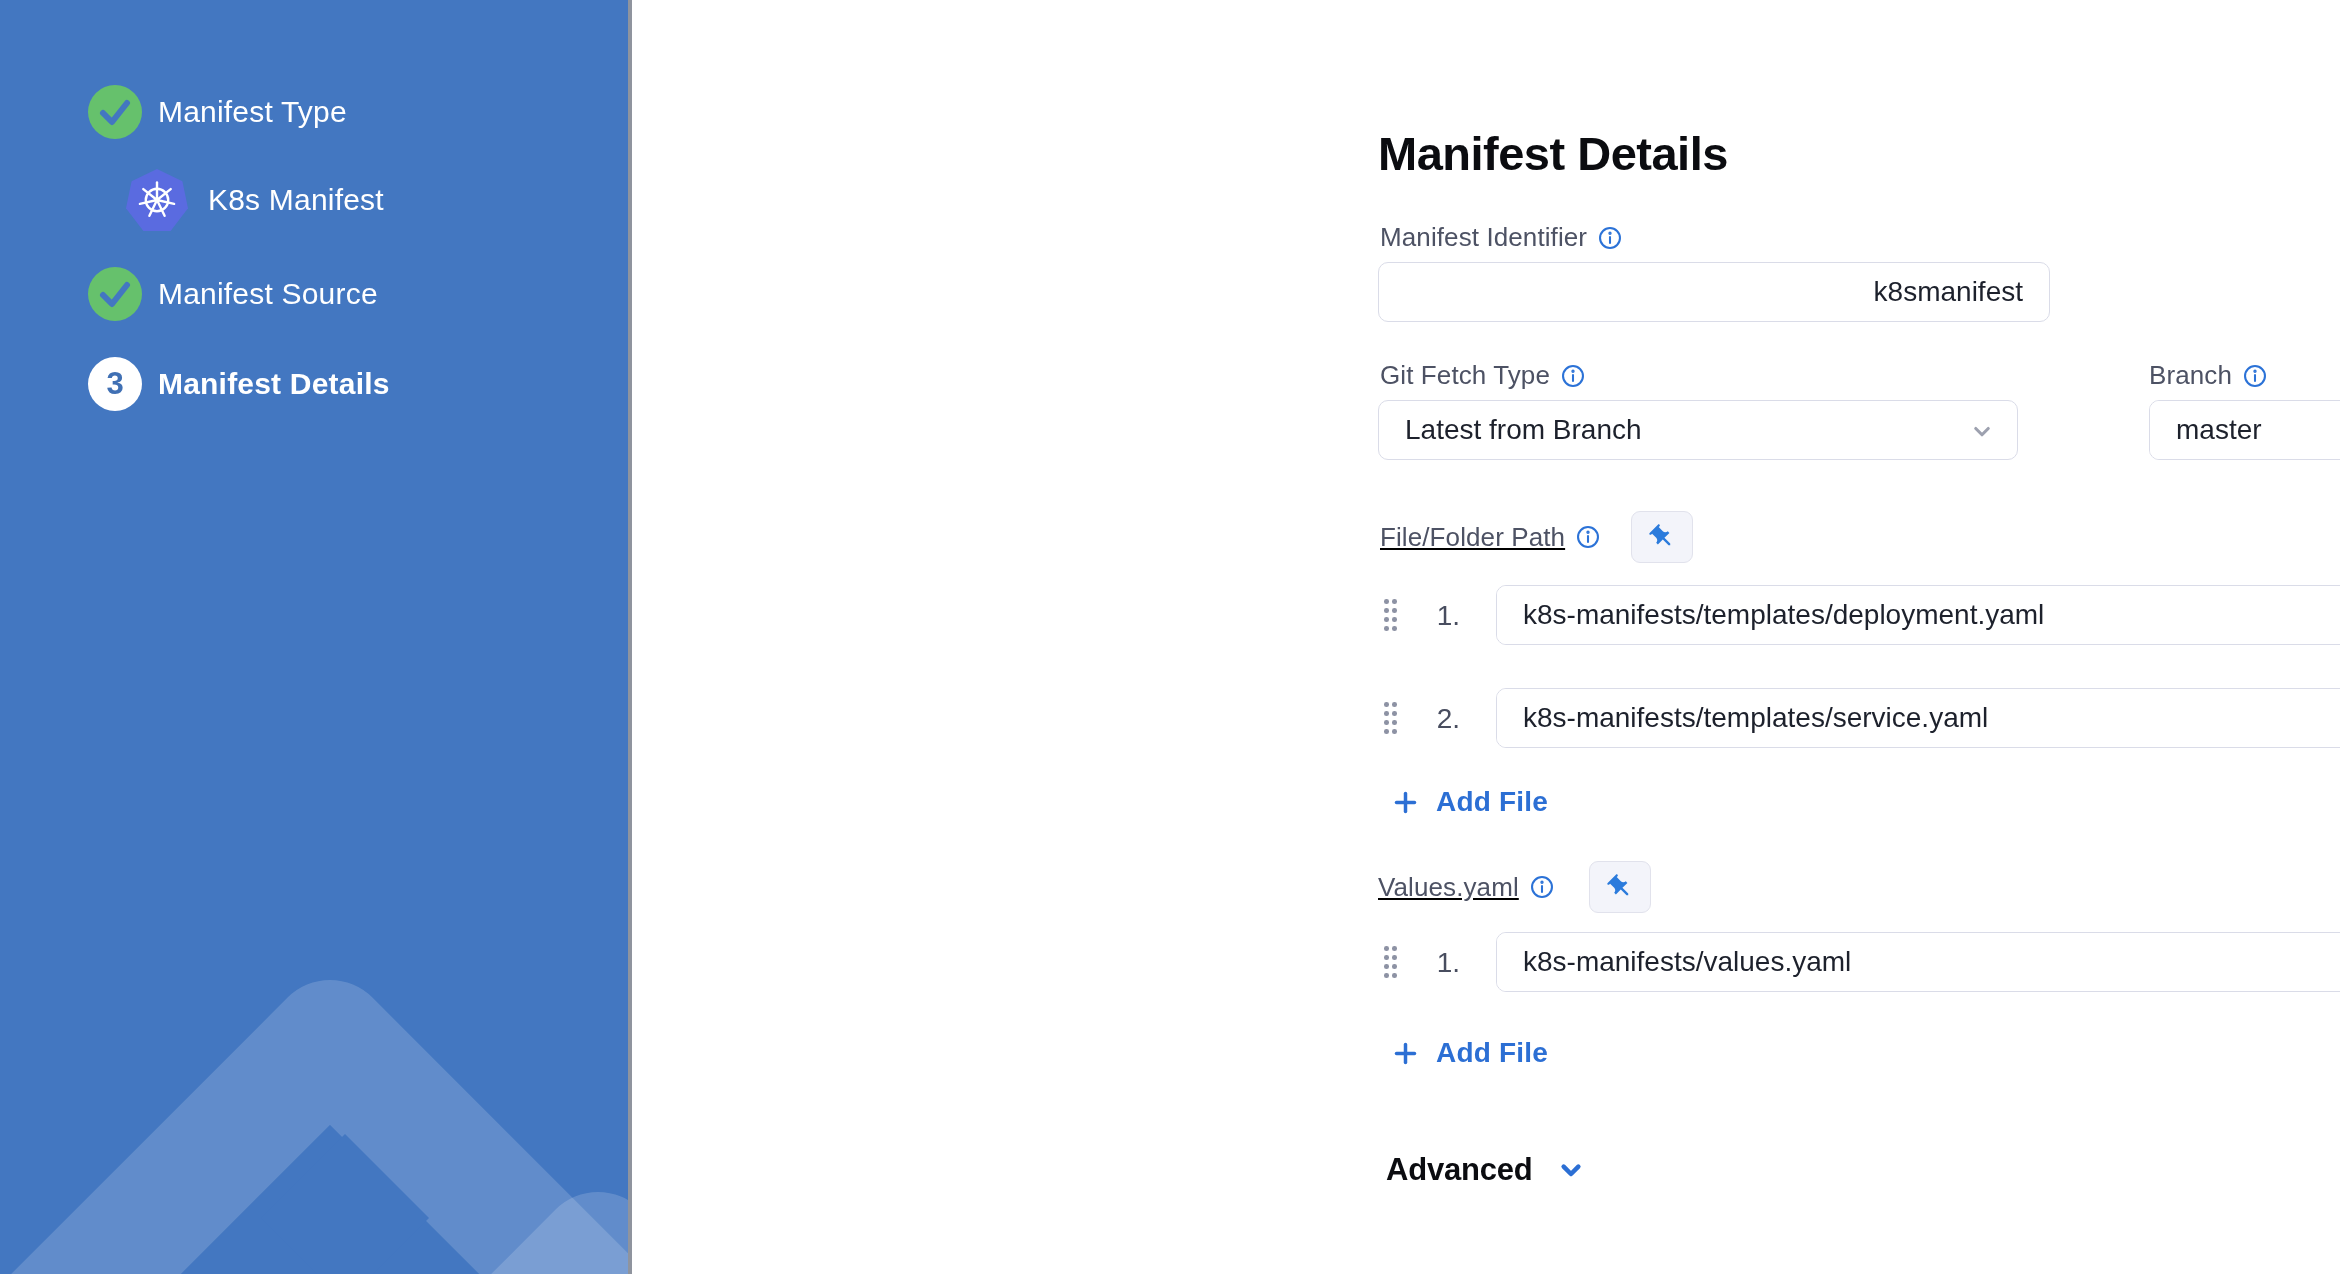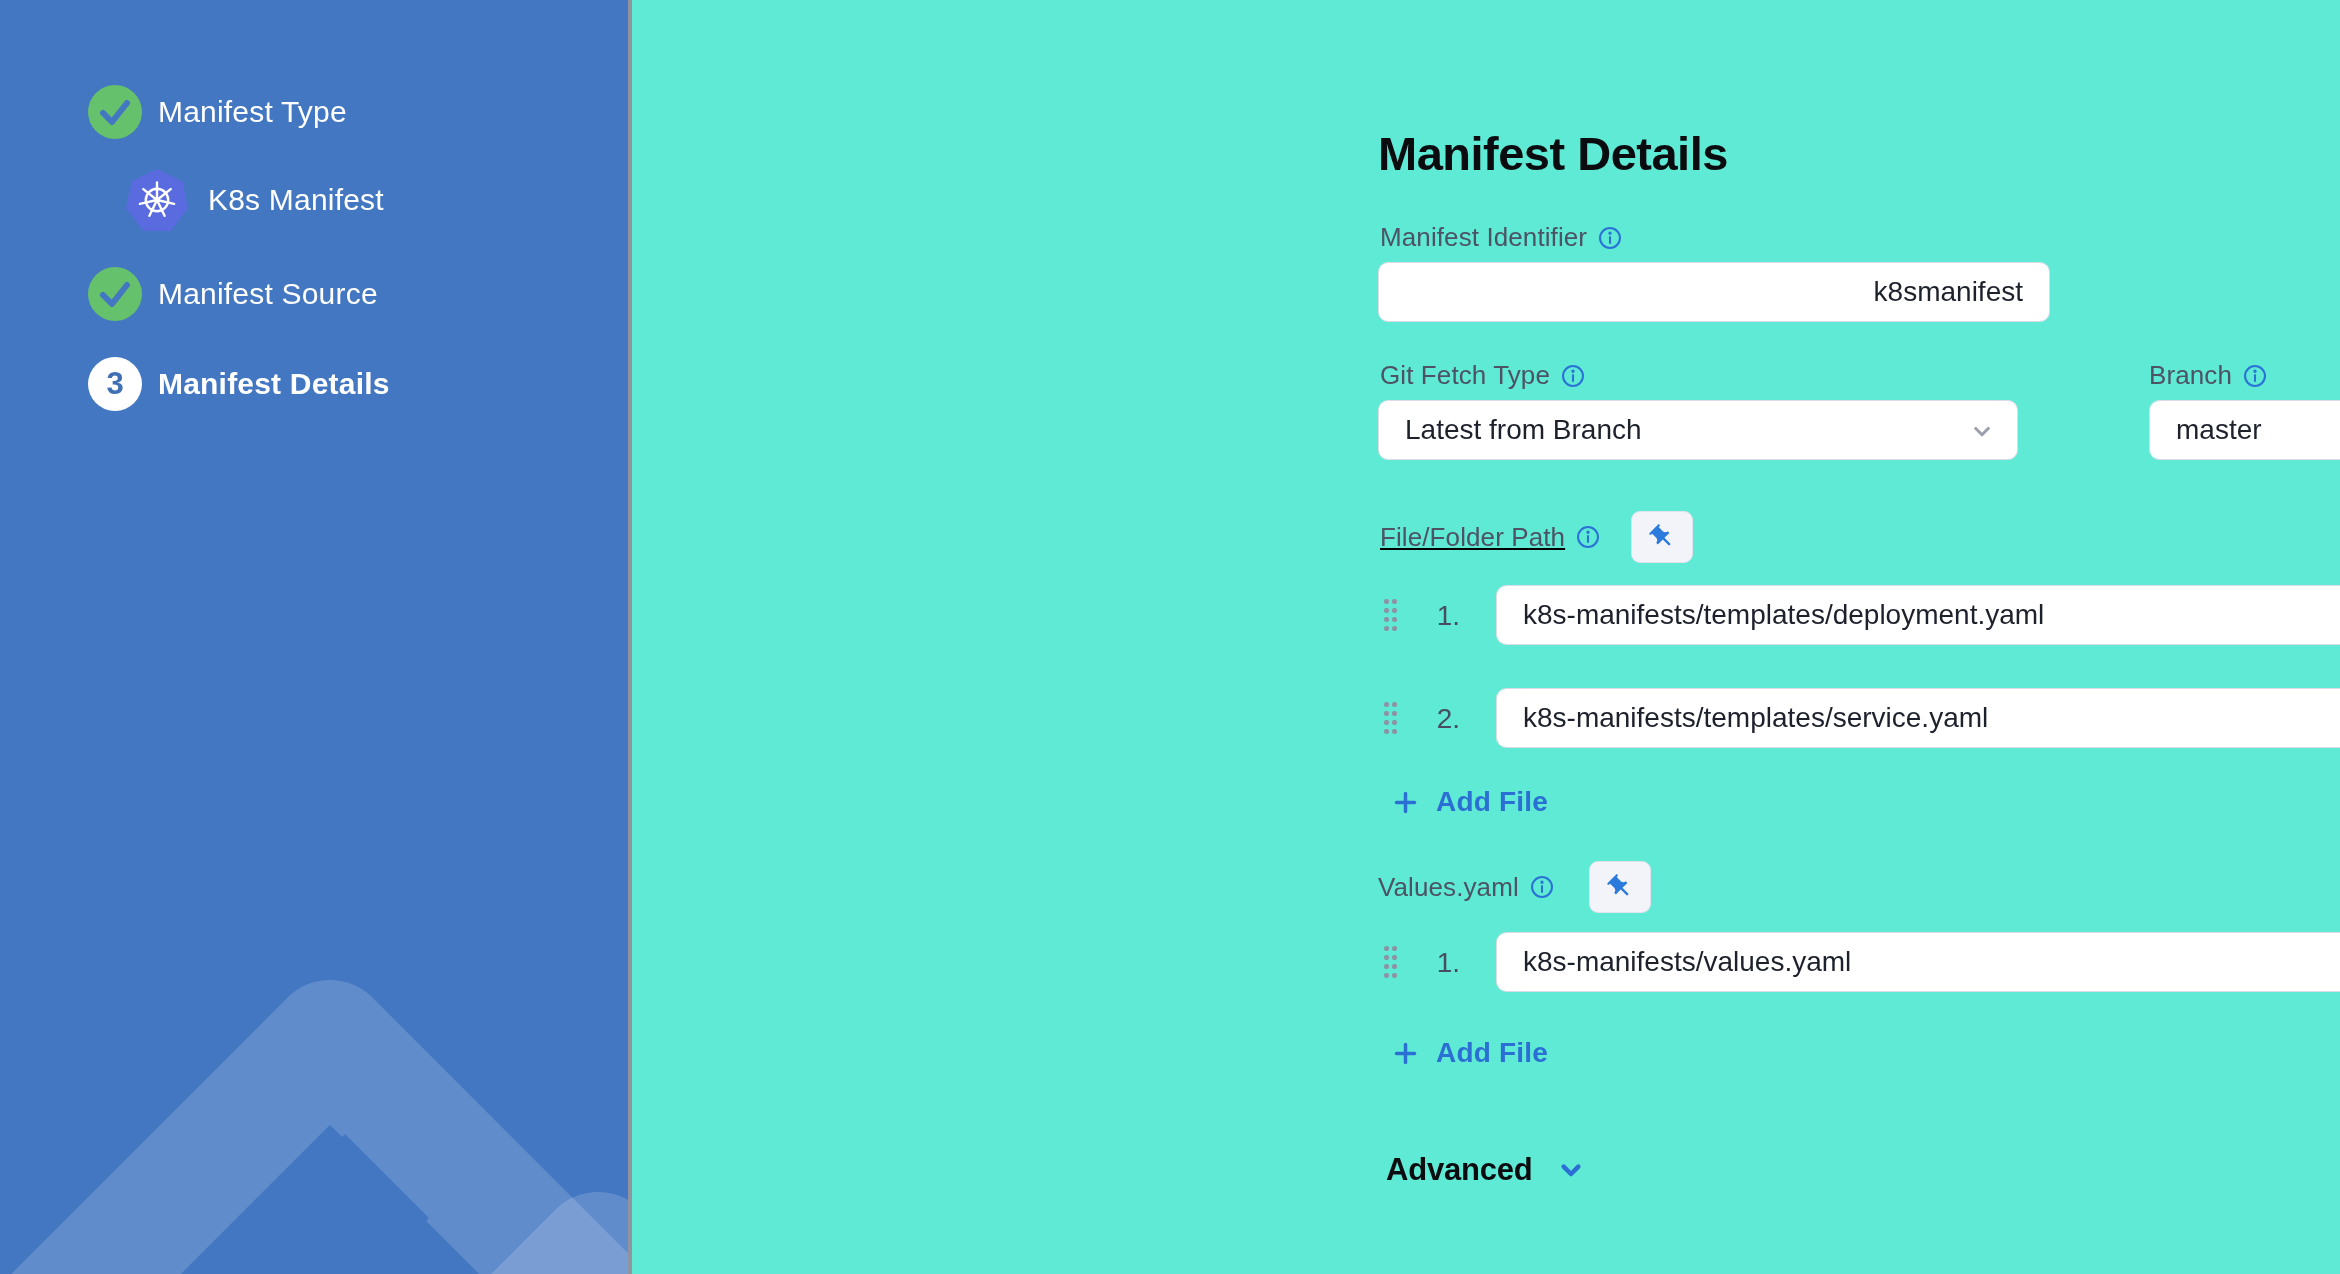--- a/index.html
+++ b/index.html
@@ -1,19 +1,19 @@
 <!DOCTYPE html>
 <html><head>
 <meta charset="utf-8">
 <style>
   html,body{margin:0;padding:0;background:#e8eaee;}
   *{box-sizing:border-box;}
   #app{
     position:relative;width:2340px;height:1274px;overflow:hidden;
-    background:#5eead4;font-family:"Liberation Sans",sans-serif;
+    background:#ffffff;font-family:"Liberation Sans",sans-serif;
   }
   
   #sidebar{position:absolute;left:0;top:0;width:628px;height:1274px;background:#4377C1;overflow:hidden;}
   #sidebar-divider{position:absolute;left:628px;top:0;width:4px;height:1274px;background:#8F949E;}
   .step-row{position:absolute;display:flex;align-items:center;}
   .step-label{color:#FFFFFF;font-size:30px;font-weight:500;letter-spacing:.2px;}
   .step-label.bold{font-weight:700;}
   .step-circle{width:54px;height:54px;flex:0 0 54px;}
   .num-badge{width:54px;height:54px;flex:0 0 54px;border-radius:50%;background:#FFFFFF;
     display:flex;align-items:center;justify-content:center;
@@ -191,21 +191,21 @@
     </div>
 
     <div class="add-file" style="left:760px;top:786px;">
       <svg width="27" height="27" viewBox="0 0 24 24" fill="none" stroke="#2C6FD4" stroke-width="3.1" stroke-linecap="round">
         <line x1="12" y1="4" x2="12" y2="20"></line>
           <line x1="4" y1="12" x2="20" y2="12"></line>
       </svg>
       <span>Add File</span>
     </div>
 
-    <div style="position:absolute;left:746px;top:861px;height:52px;display:flex;align-items:center;">
+    <div style="position:absolute;left:746px;top:861px;height:52px;display:flex;align-items:center;text-decoration:underline;">
       <label class="field-label" style="position:static;">
         <span>Values.yaml</span>
         <svg width="26" height="26" viewBox="0 0 24 24" fill="none" stroke="#2B72D7" stroke-width="1.9" stroke-linecap="round">
           <circle cx="12" cy="12" r="9.2"></circle>
             <line x1="12" y1="11" x2="12" y2="16.6"></line>
             <circle cx="12" cy="7.6" r="0.6" fill="#2B72D7"></circle>
         </svg>
       </label>
       <span class="pin-btn" style="margin-left:34px;">
         <svg width="28" height="28" viewBox="0 0 24 24">

